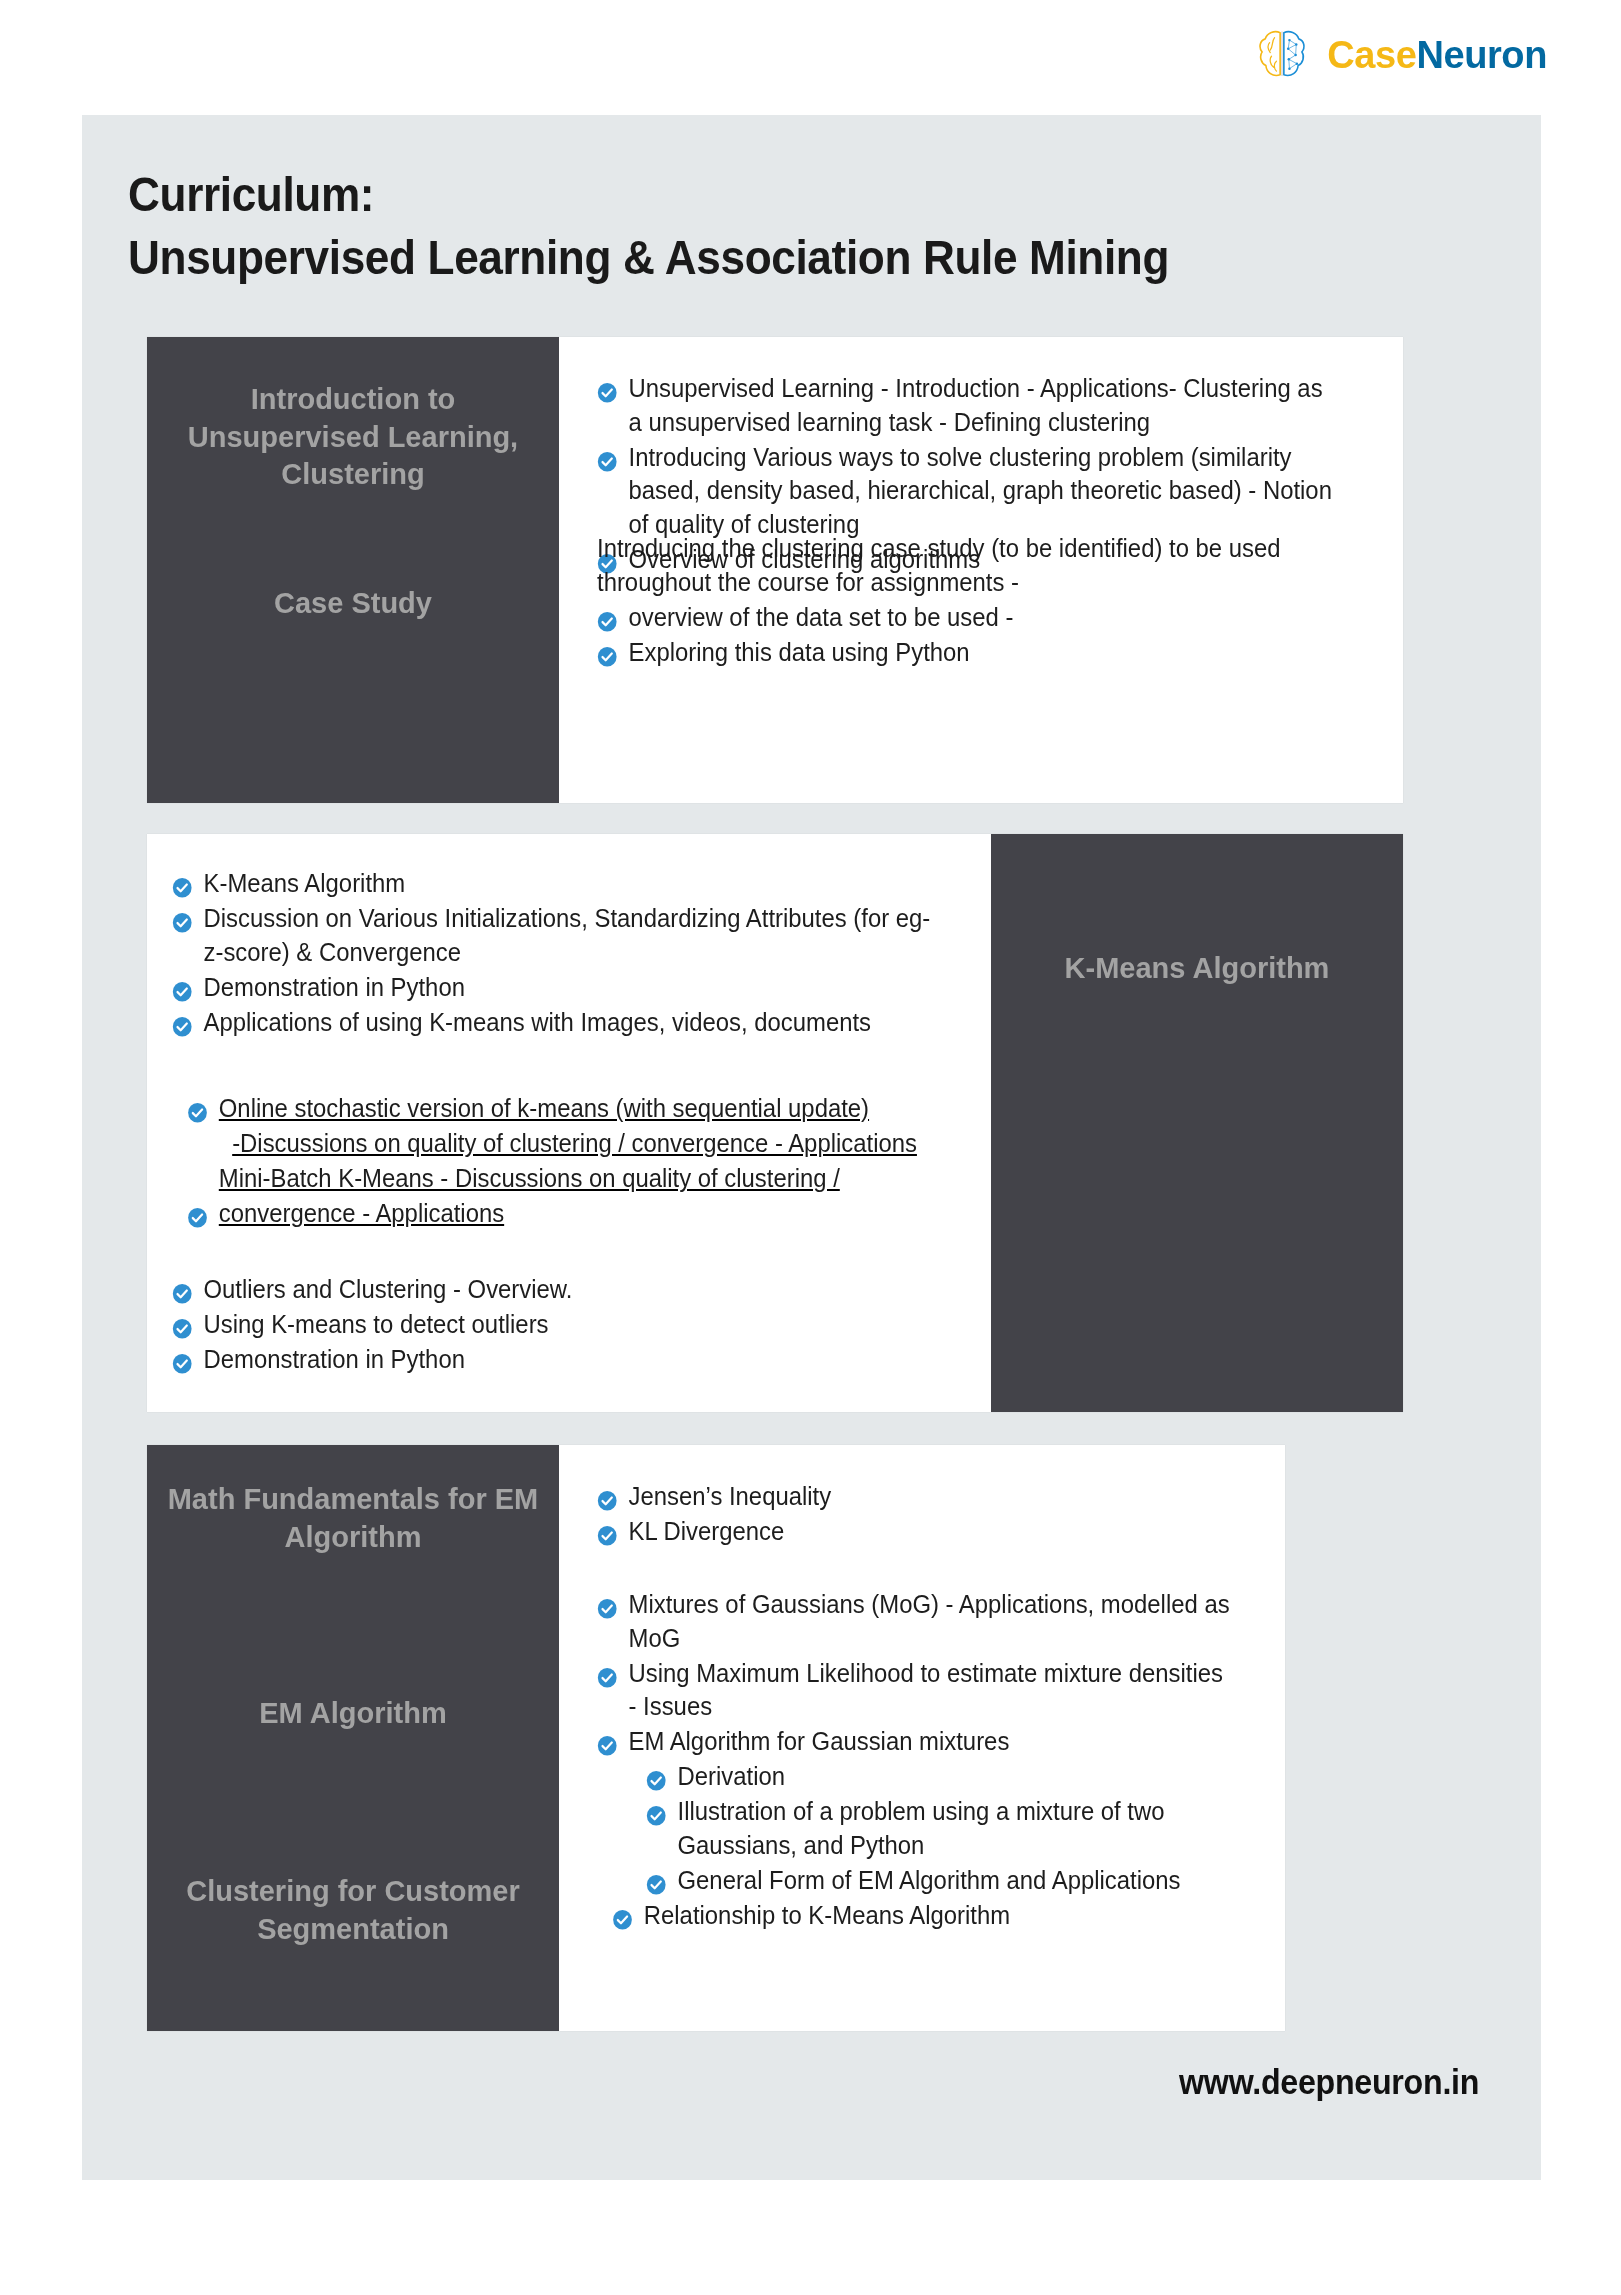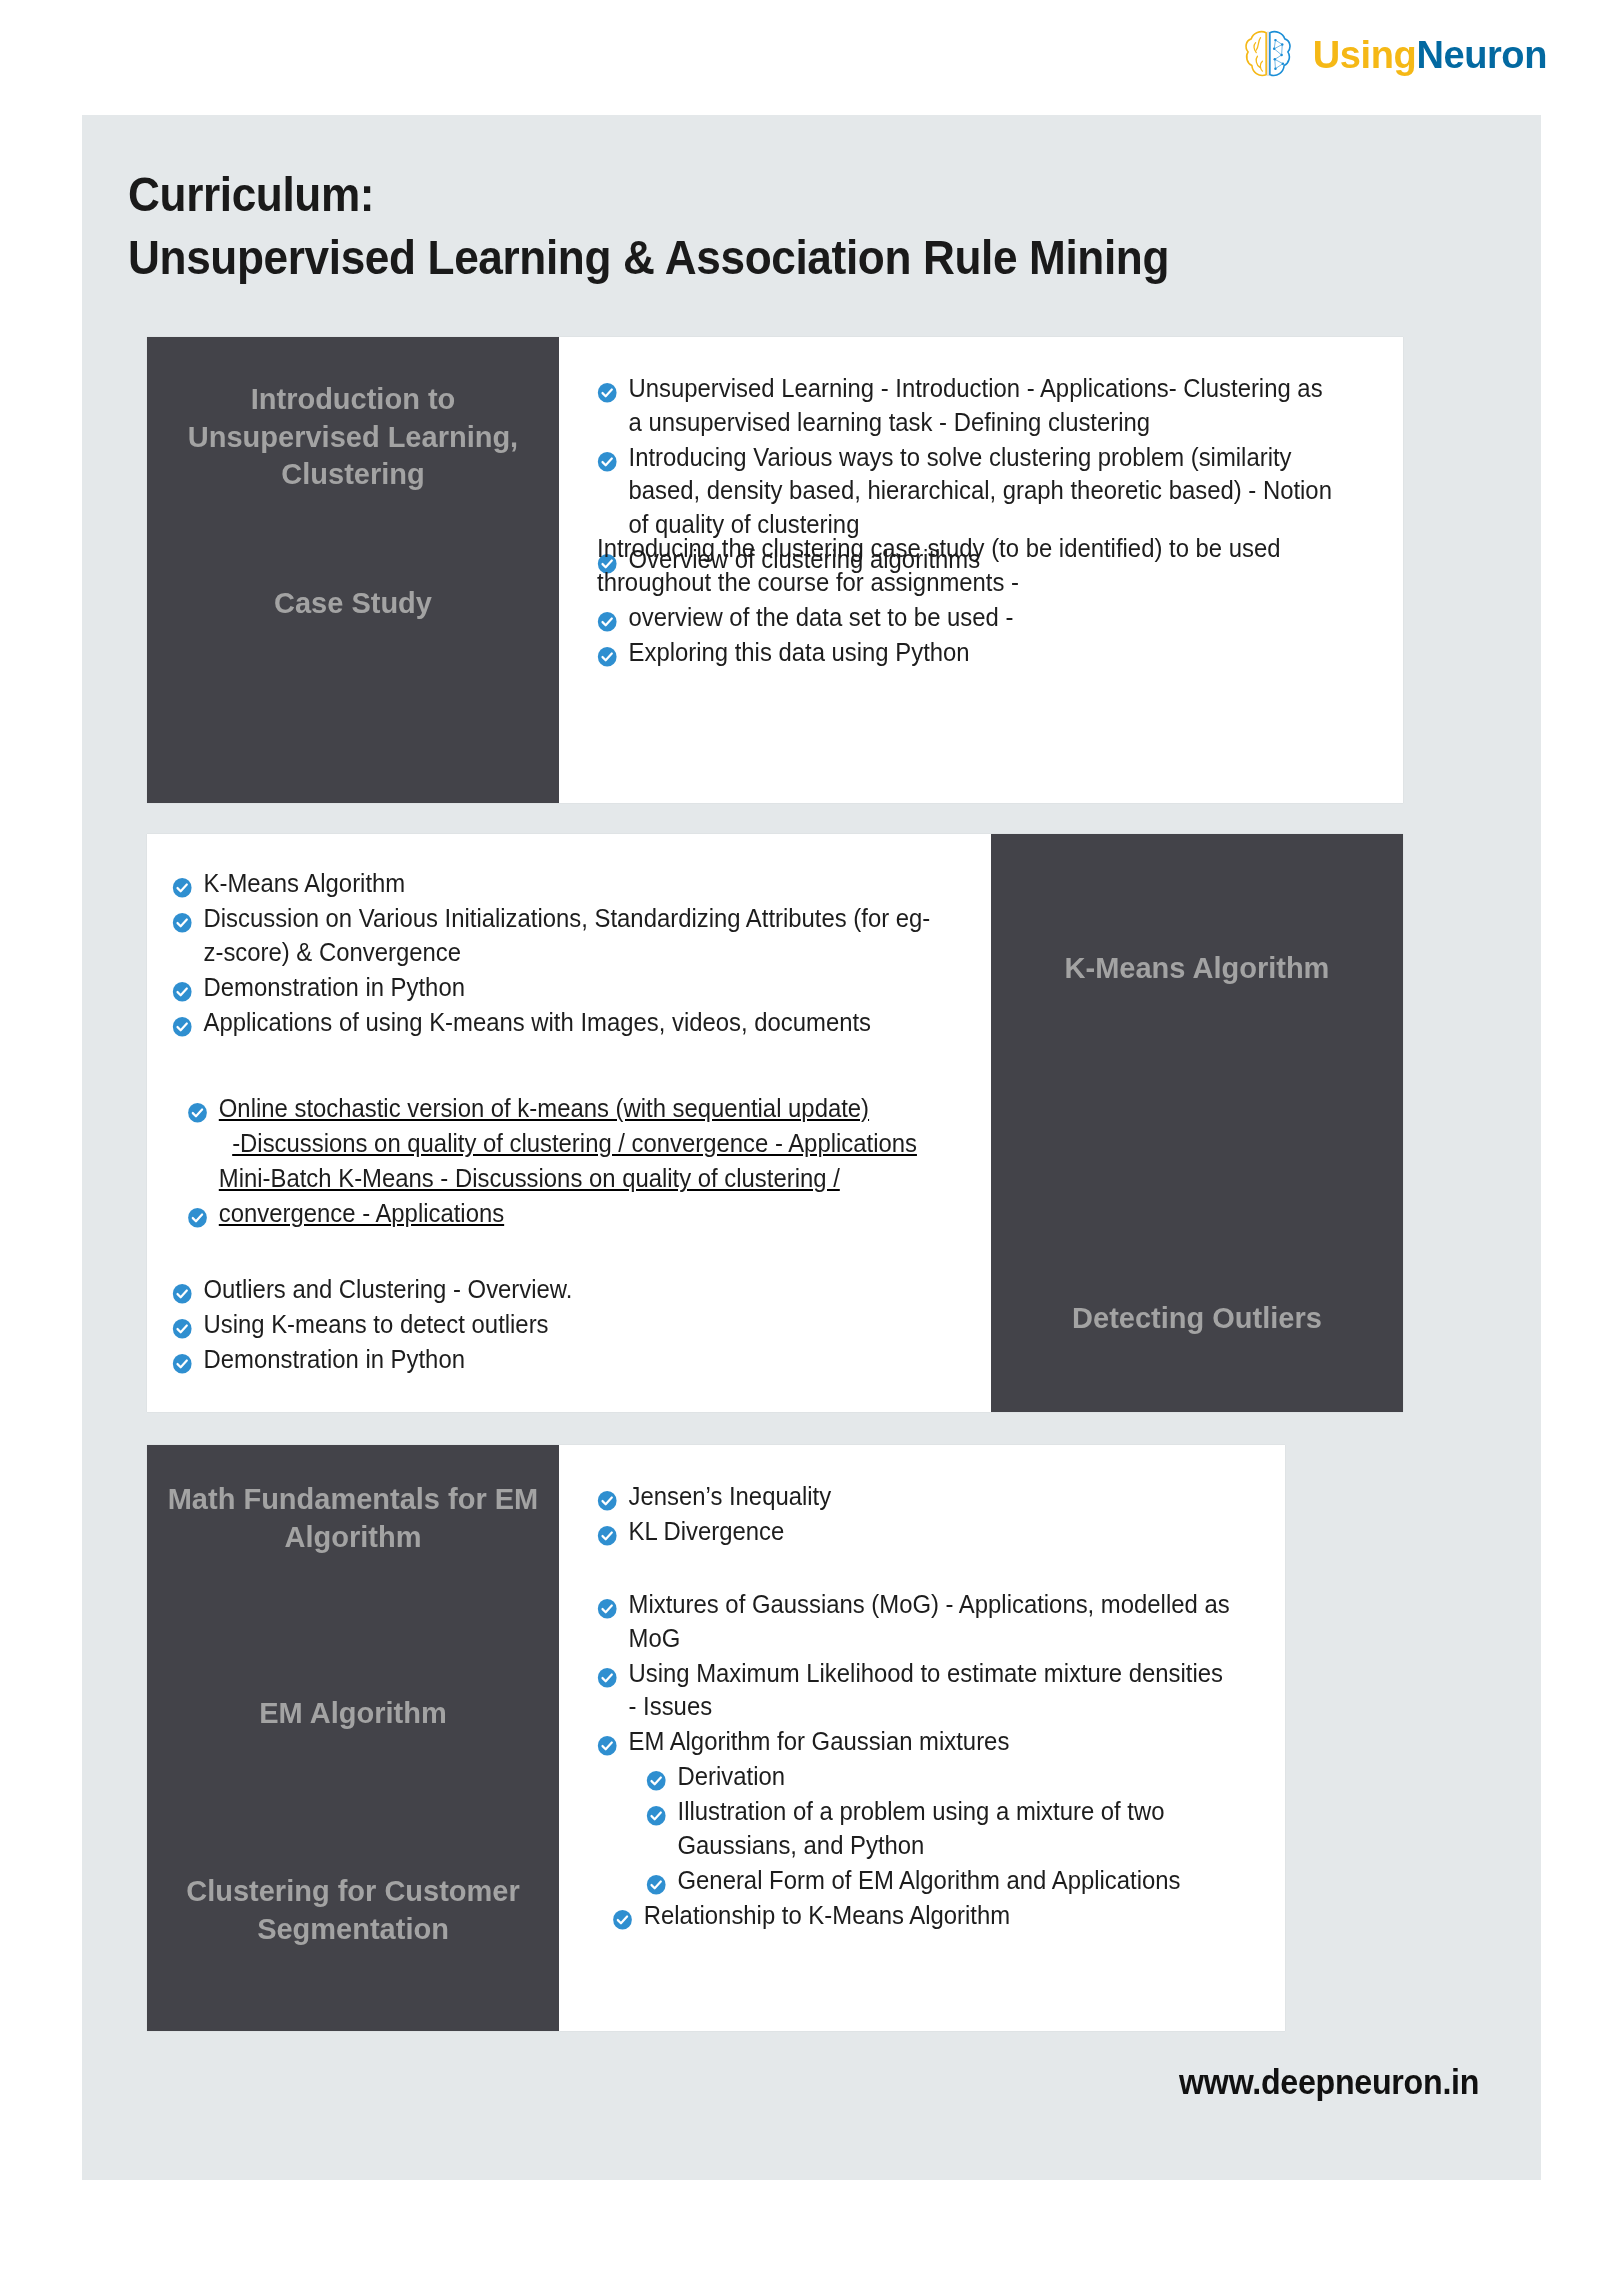--- a/index.html
+++ b/index.html
@@ -167,21 +167,21 @@
         <circle cx="62" cy="72" r="2"></circle>
       </g>
       <g stroke="#1b8ed6" stroke-width="1" fill="none">
         <path d="M62 26 L73 33 L60 40 L72 50 L61 57 L74 64 L62 72"></path>
         <path d="M62 26 L60 40 M73 33 L72 50 M61 57 L62 72"></path>
       </g>
       <line x1="50" y1="12" x2="50" y2="84" stroke="#d8d8d8" stroke-width="2.4"></line>
     </svg>
   </span>
   <span class="brand-word">
-    <span class="brand-deep">Using</span><span class="brand-neuron">Neuron</span>
+    <span class="brand-deep">Case</span><span class="brand-neuron">Neuron</span>
   </span>
 </div>
 
 <div class="page-sheet">
 
   <div class="page-title">
     <span>Curriculum:</span>
     <span class="line2">Unsupervised Learning &amp; Association Rule Mining</span>
   </div>
 
@@ -234,21 +234,20 @@
             <span>Exploring this data using Python</span>
           </li>
         </ul>
       </div>
     </div>
   </div>
 
   <div class="section sec-2">
     <div class="dark-panel">
       <div class="panel-heading" style="top:116px;">K-Means Algorithm</div>
-      <div class="panel-heading" style="top:466px;">Detecting Outliers</div>
     </div>
     <div class="light-panel">
       <div class="bullet-group" style="top:33px; padding-left:25px; padding-right:19px;">
         <ul class="blist">
           <li>
             <span class="tick"><svg viewBox="0 0 24 24">
                   <circle cx="12" cy="12" r="11" fill="#2f8fd0"></circle>
                   <path d="M6.5 12.4 L10.2 16 L17.4 8.4" fill="none" stroke="#ffffff" stroke-width="2.6" stroke-linecap="round" stroke-linejoin="round"></path>
                 </svg></span>
             <span>K-Means Algorithm</span>

